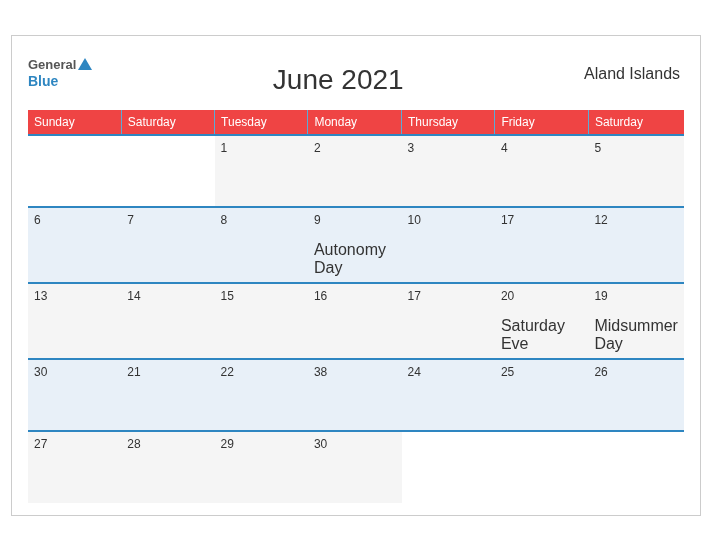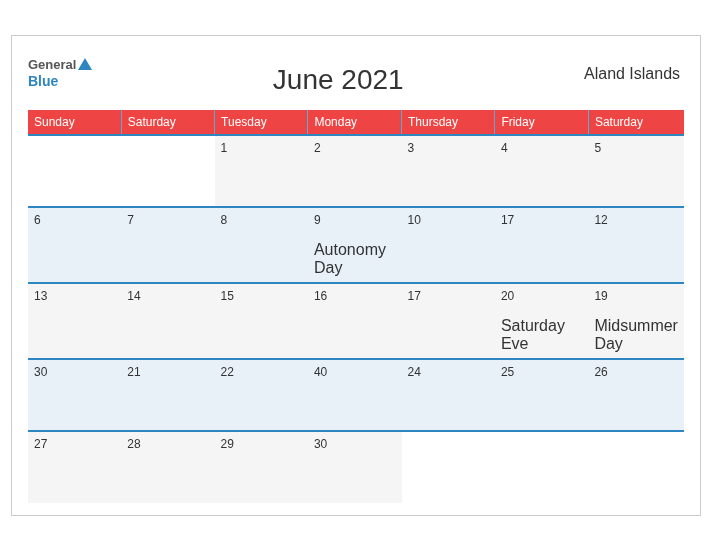--- a/index.html
+++ b/index.html
@@ -222,21 +222,21 @@
           <td>
             <span class="day-num">30</span>
           </td>
           <td>
             <span class="day-num">21</span>
           </td>
           <td>
             <span class="day-num">22</span>
           </td>
           <td>
-            <span class="day-num">40</span>
+            <span class="day-num">38</span>
           </td>
           <td>
             <span class="day-num">24</span>
           </td>
           <td>
             <span class="day-num">25</span>
           </td>
           <td>
             <span class="day-num">26</span>
           </td>

